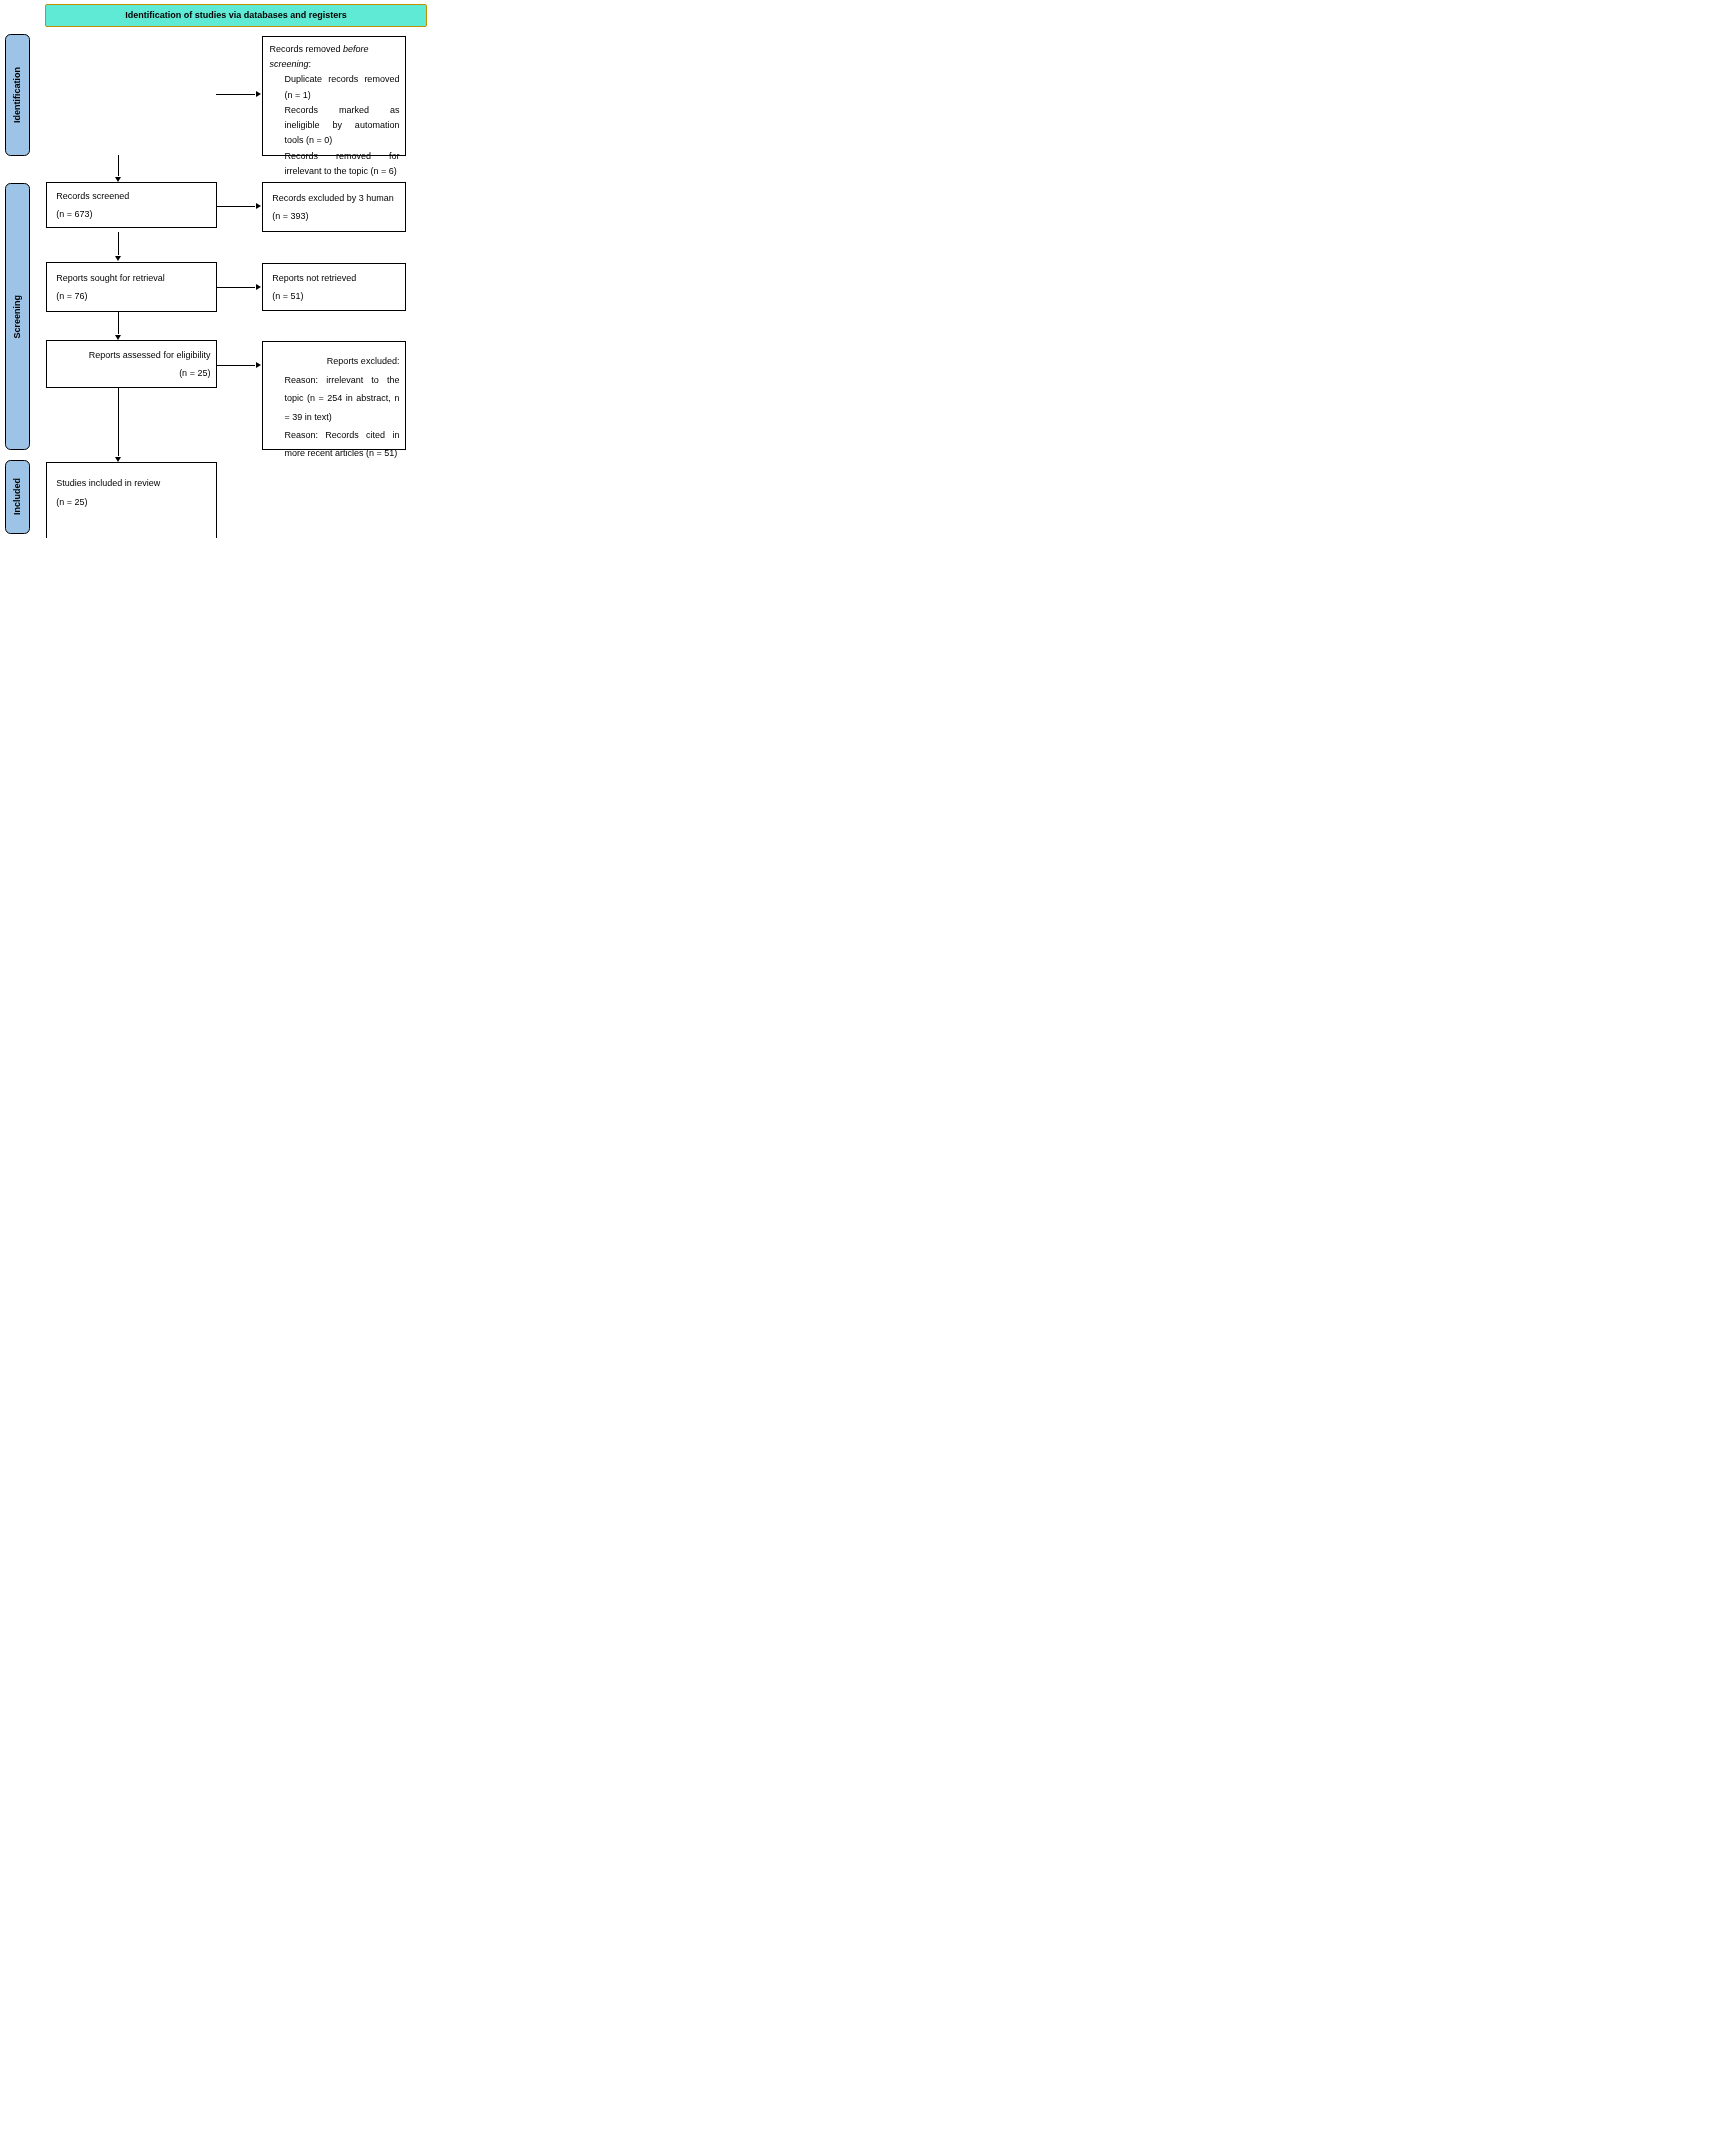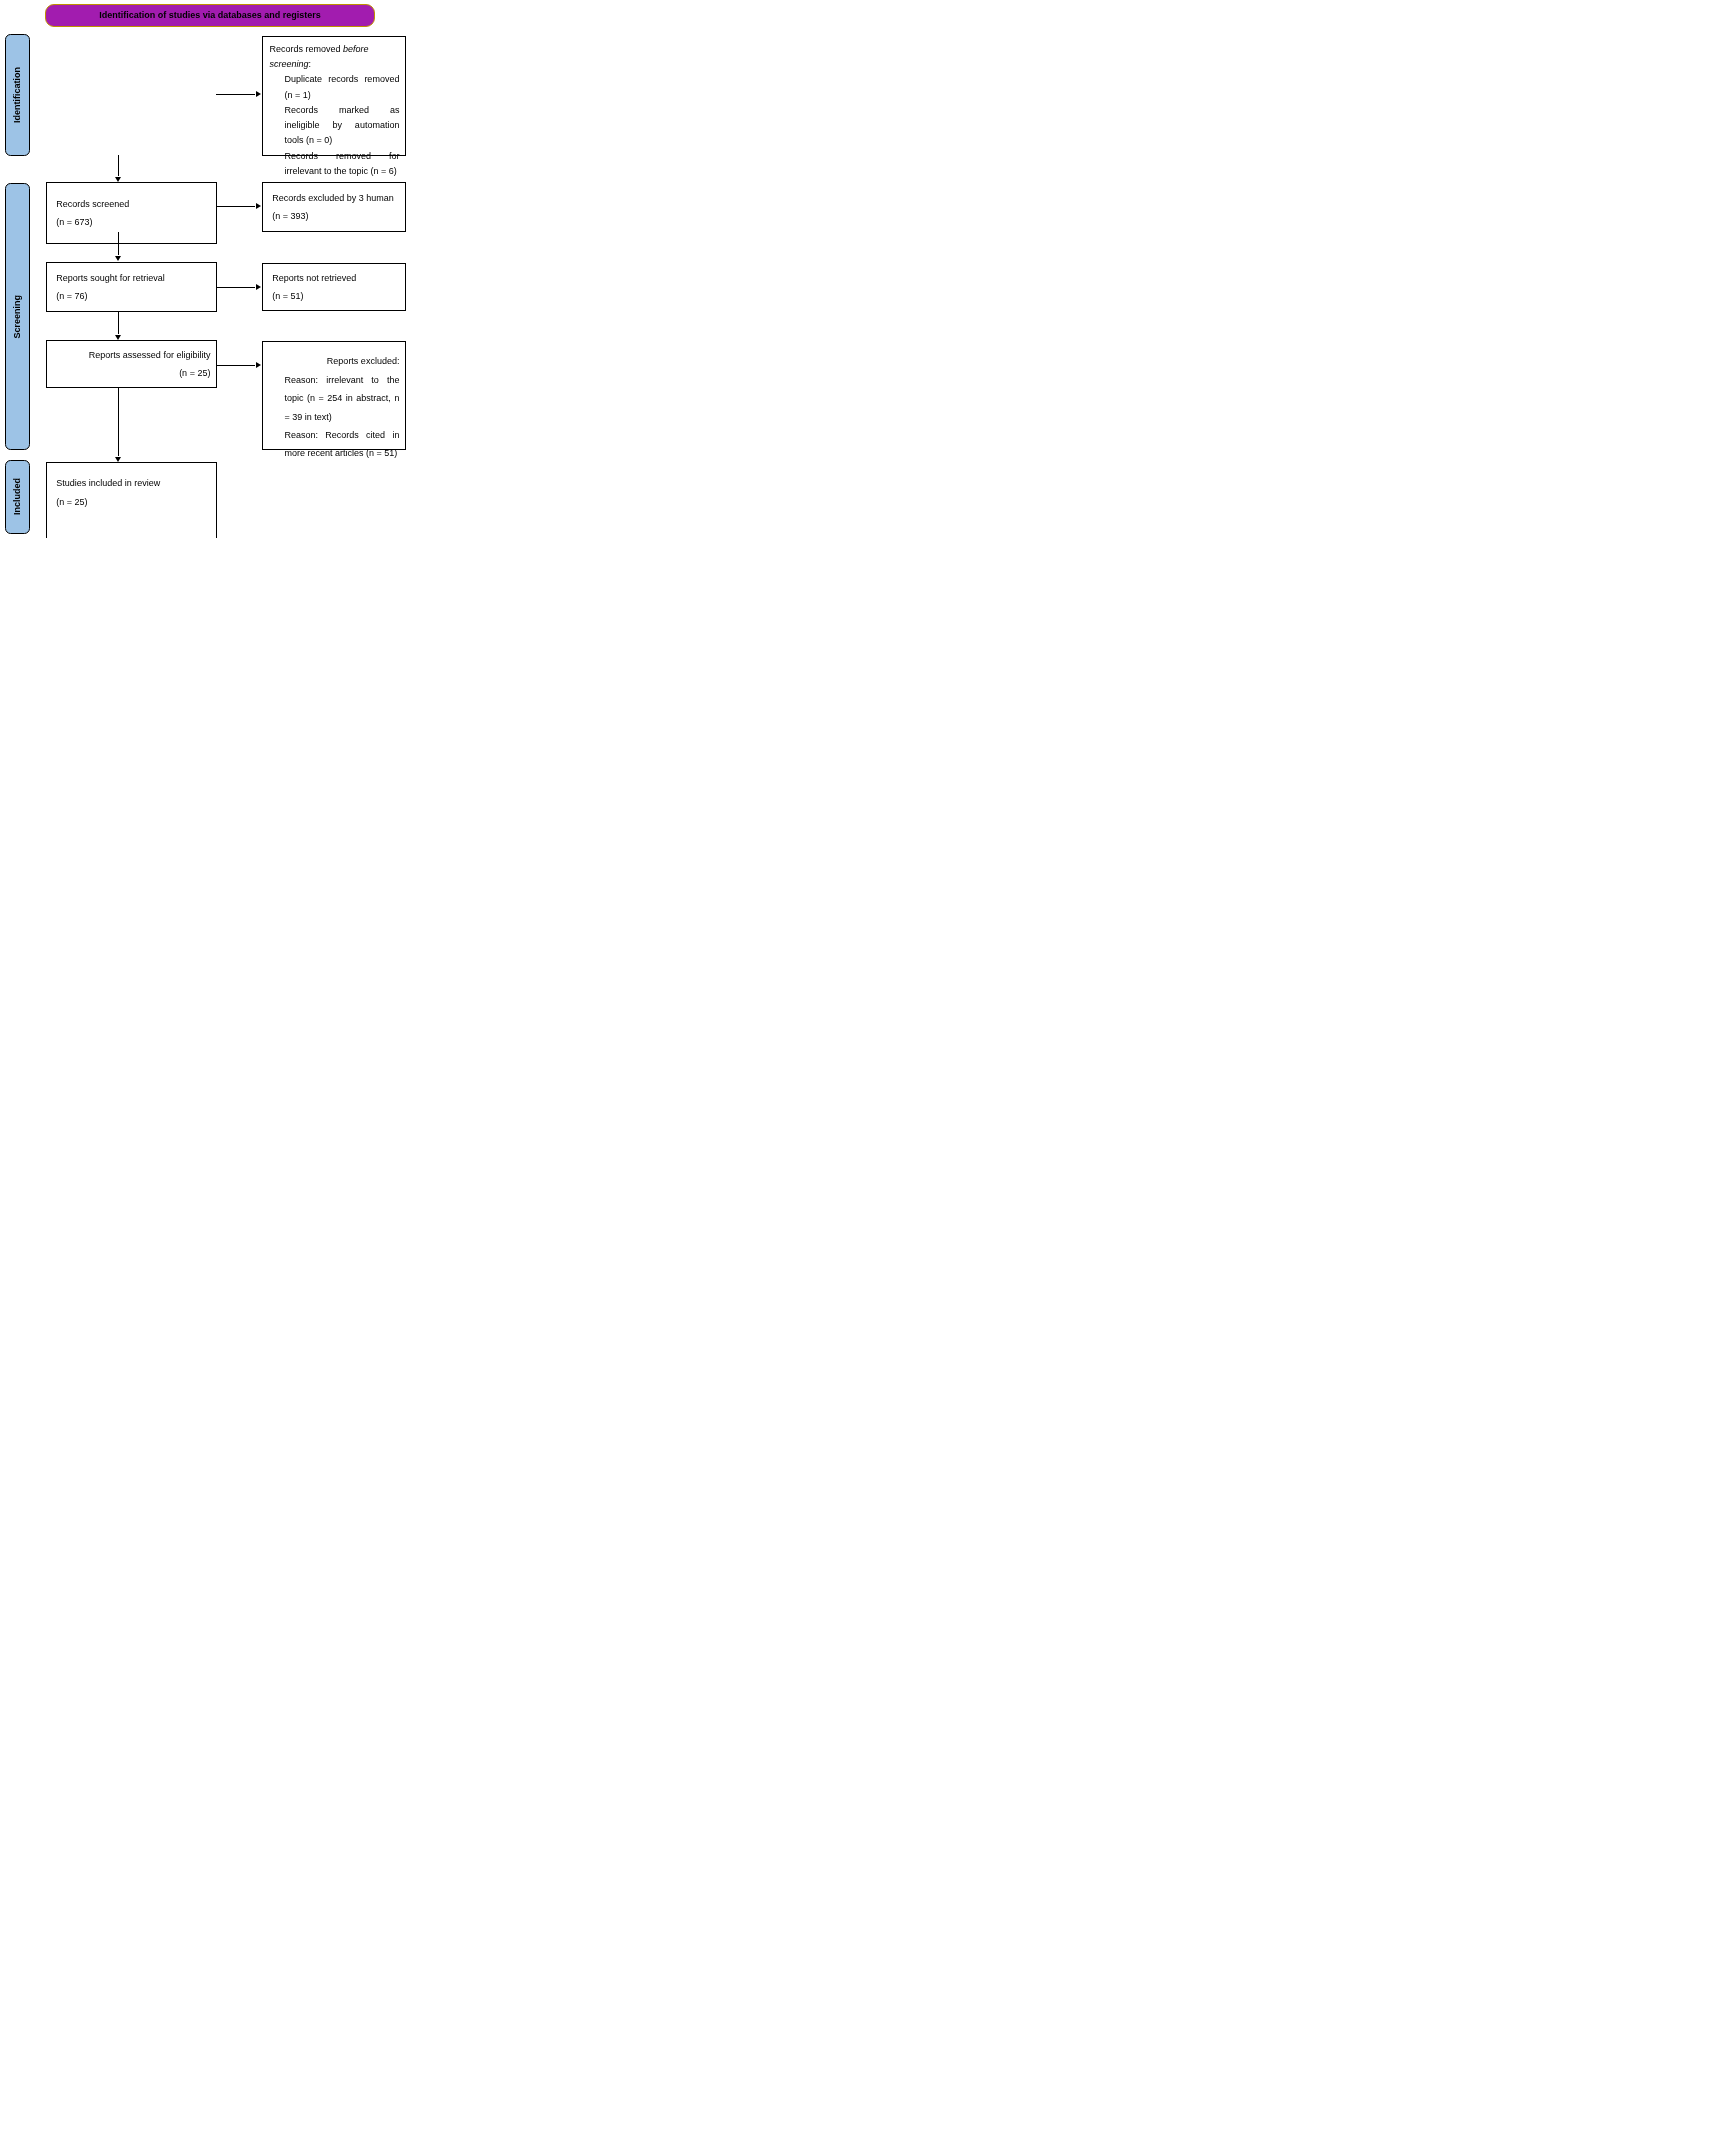--- a/index.html
+++ b/index.html
@@ -11,24 +11,24 @@
     width: 432px;
     height: 538px;
     background: #ffffff;
     overflow: hidden;
   }
 
   
   .banner {
     position: absolute;
     left: 45px; top: 3.7px;
-    width: 330px; height: 23.4px;
-    background: #a21caf;
+    width: 382px; height: 23.4px;
+    background: #5eead4;
     border: 1.4px solid #BF9000;
-    border-radius: 9px;
+    border-radius: 2px;
     display: flex; align-items: center; justify-content: center;
     font-weight: bold; font-size: 9px; color: #000;
   }
 
   
   .stage {
     position: absolute;
     left: 4.7px; width: 25px;
     background: #9DC3E6;
     border: 1.4px solid #000;
@@ -55,21 +55,21 @@
   }
   .box .indent { margin-left: 15px; }
   .box .gap { height: 18px; }
   .box.justify div { text-align: justify; }
 
   .col-left  { left: 46px;  width: 171px; }
   .col-right { left: 262px; width: 144px; }
 
   .box-identified { top: 36px;  height: 118px; padding: 6.5px 5.6px 0 7.5px; }
   .box-removed    { top: 36px;  height: 120px; padding: 4.7px 5.6px 0 6.5px; line-height: 1.7; }
-  .box-screened   { top: 182px; height: 62px; }
+  .box-screened   { top: 182px; height: 46px; }
   .box-excluded   { top: 182px; height: 50px; }
   .box-sought     { top: 262px; height: 50px; }
   .box-notretrieved { top: 263px; height: 48px; }
   .box-assessed   { top: 340px; height: 48px; text-align: right; }
   .box-reportsexcluded { top: 341px; height: 109px; padding: 10.3px 5.6px 0 6.5px; }
   .box-included   { top: 462px; height: 85px; }
 
   .box.two-line {
     display: flex; flex-direction: column; justify-content: center;
     padding-left: 9.3px; padding-right: 5.6px;

